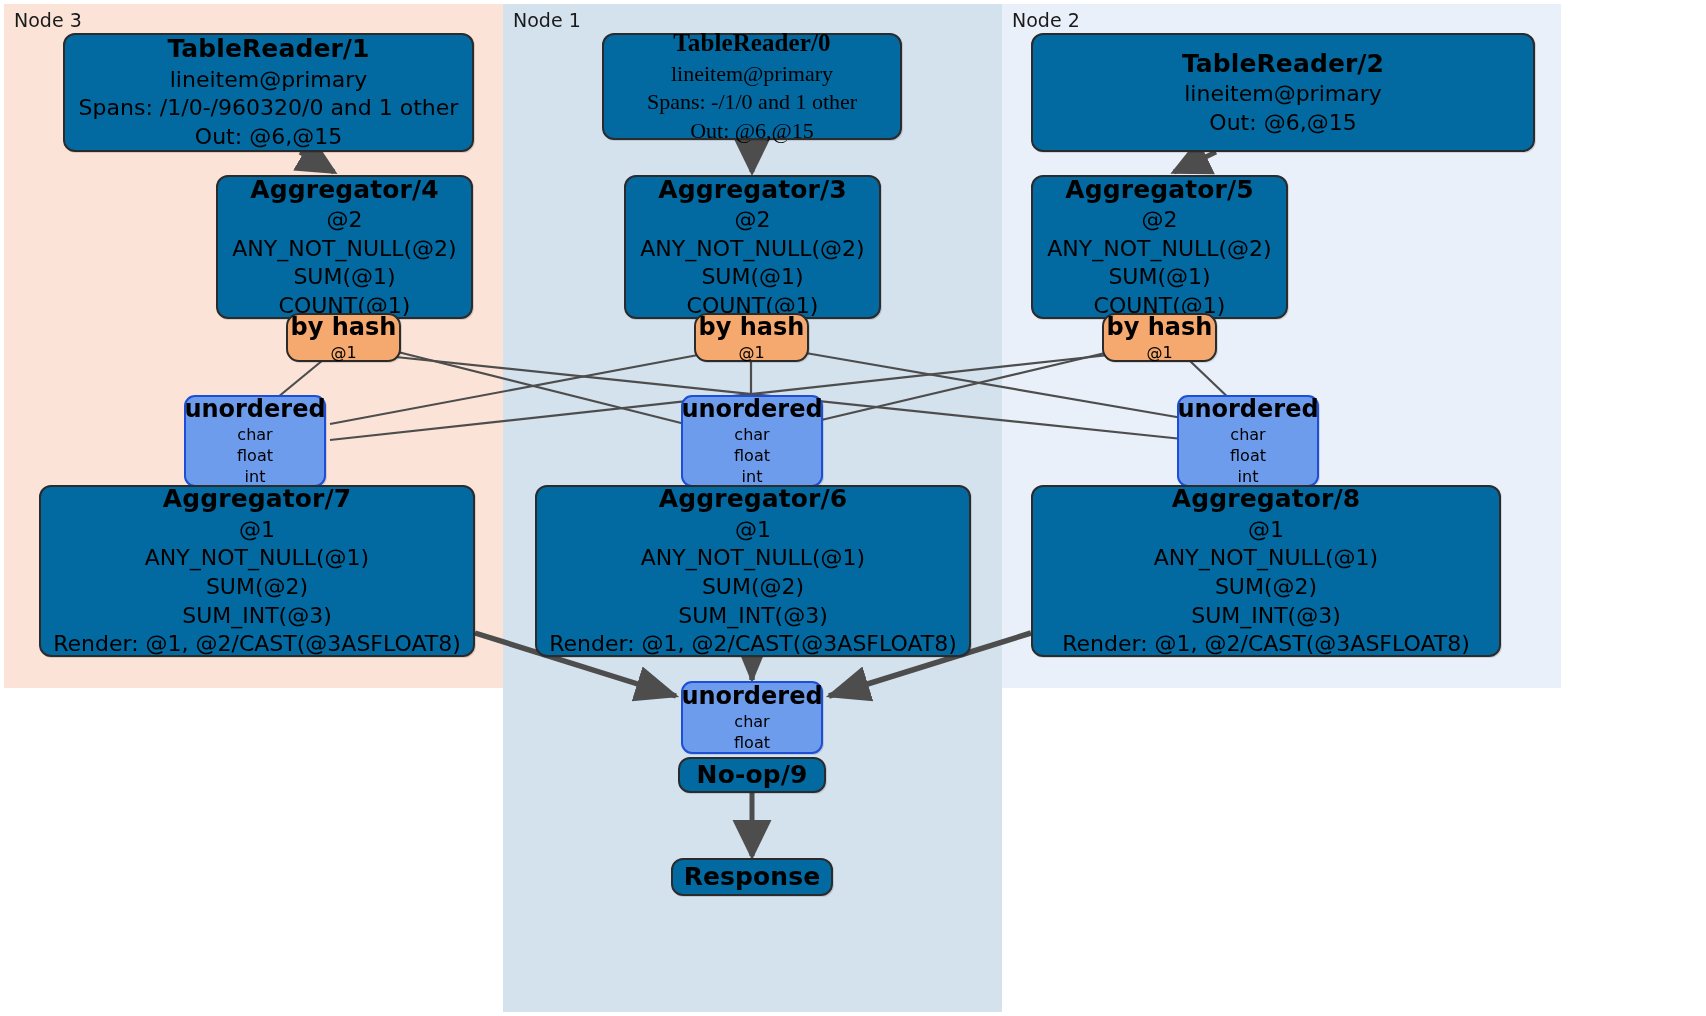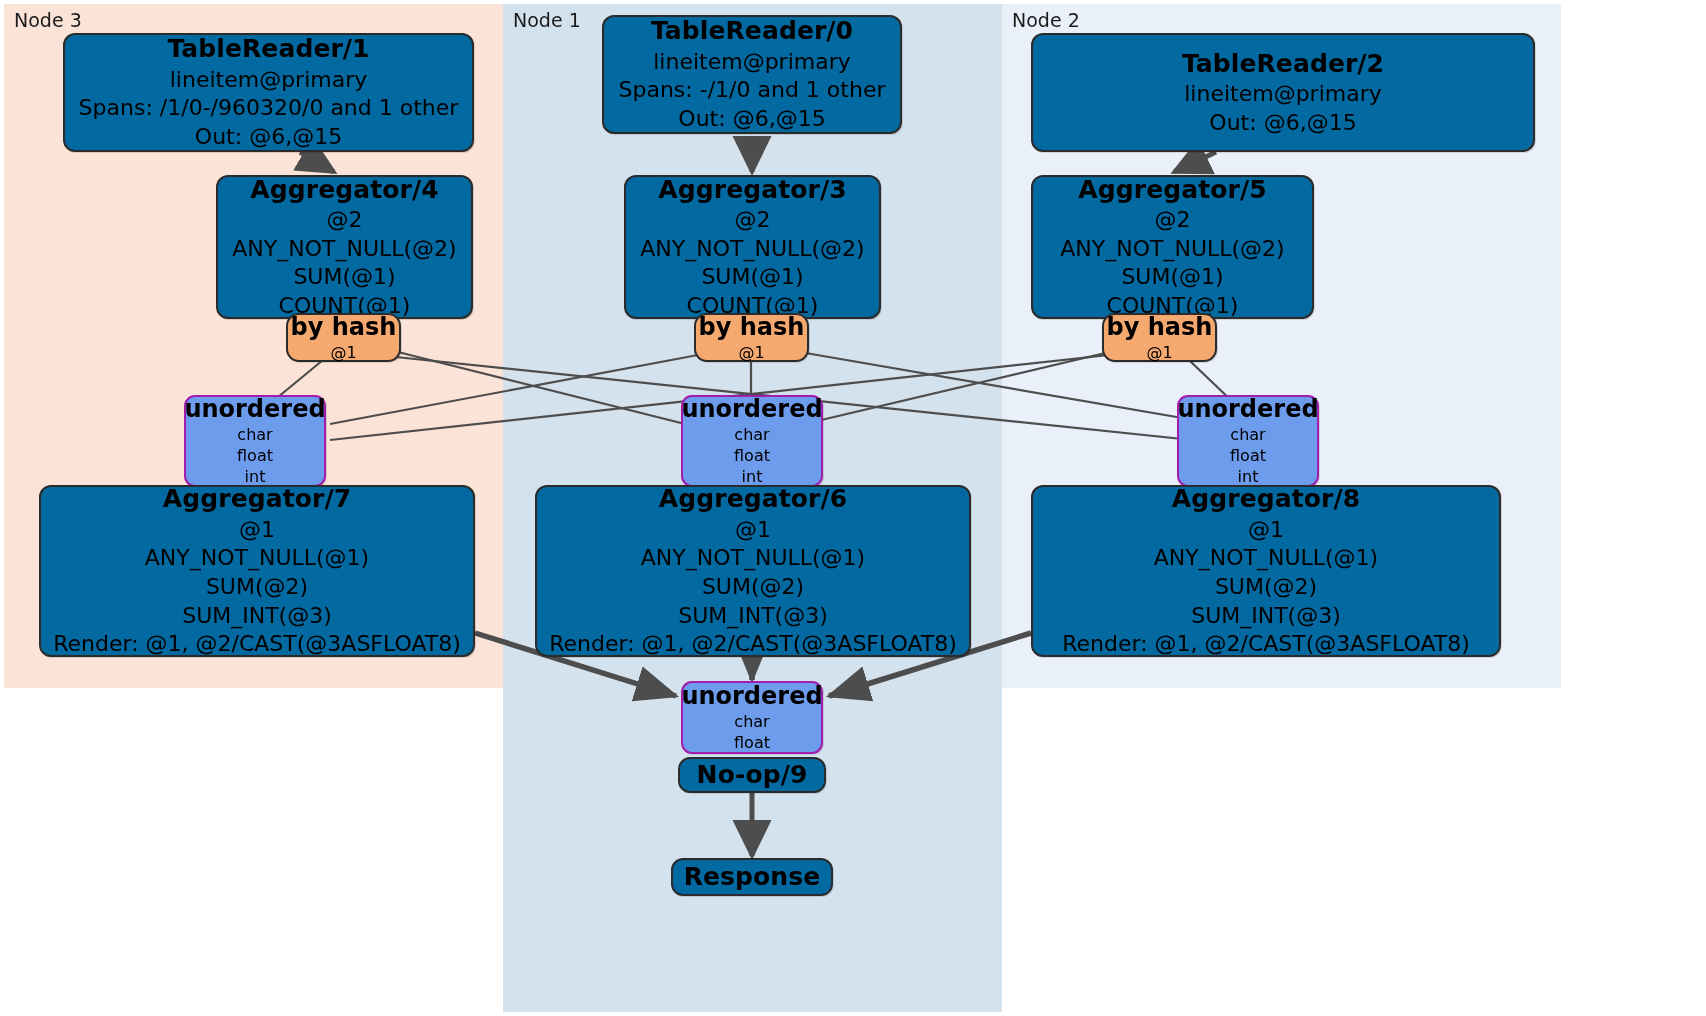--- a/index.html
+++ b/index.html
@@ -25,21 +25,21 @@
   }
   .proc{
     background:#0369a1;border-radius:12px;
     box-shadow:1px 1px 0 rgba(0,0,0,.12);
   }
   .router-hash{
     background:#f6a96e;border-radius:13px;border:2px solid #2b2b2b;
     box-shadow:1px 1px 0 rgba(0,0,0,.12);
   }
   .router-unordered{
-    background:#6e9cec;border-radius:11px;border:2px solid #a21caf;
+    background:#6e9cec;border-radius:11px;border:2px solid #1d4ed8;
     box-shadow:1px 1px 0 rgba(0,0,0,.12);
   }
   .ttl{font-weight:bold;font-size:25px;letter-spacing:.1px;}
   .ttl-sm{font-weight:bold;font-size:24px;}
   .ln{font-size:22px;font-weight:normal;}
   .ln-sm{font-size:16px;font-weight:normal;}
 
   svg.edges{position:absolute;left:0;top:0;width:1706px;height:1016px;pointer-events:none;}
 </style>
 </head>
@@ -101,21 +101,21 @@
     </g>
   </svg>
 
   <div class="box proc" style="left:63px;top:33px;width:411px;height:119px;">
     <div class="ttl">TableReader/1</div>
     <div class="ln">lineitem@primary</div>
     <div class="ln">Spans: /1/0-/960320/0 and 1 other</div>
     <div class="ln">Out: @6,@15</div>
   </div>
 
-  <div class="box proc" style="left:602px;top:15px;width:300px;height:119px;">
+  <div class="box proc" style="left:602px;top:33px;width:300px;height:107px;font-family:Liberation Serif, serif;">
     <div class="ttl">TableReader/0</div>
     <div class="ln">lineitem@primary</div>
     <div class="ln">Spans: -/1/0 and 1 other</div>
     <div class="ln">Out: @6,@15</div>
   </div>
 
   <div class="box proc" style="left:1031px;top:33px;width:504px;height:119px;">
     <div class="ttl">TableReader/2</div>
     <div class="ln">lineitem@primary</div>
     <div class="ln">Out: @6,@15</div>
@@ -130,21 +130,21 @@
   </div>
 
   <div class="box proc" style="left:624px;top:175px;width:257px;height:144px;">
     <div class="ttl">Aggregator/3</div>
     <div class="ln">@2</div>
     <div class="ln">ANY_NOT_NULL(@2)</div>
     <div class="ln">SUM(@1)</div>
     <div class="ln">COUNT(@1)</div>
   </div>
 
-  <div class="box proc" style="left:1031px;top:175px;width:283px;height:144px;">
+  <div class="box proc" style="left:1031px;top:175px;width:257px;height:144px;">
     <div class="ttl">Aggregator/5</div>
     <div class="ln">@2</div>
     <div class="ln">ANY_NOT_NULL(@2)</div>
     <div class="ln">SUM(@1)</div>
     <div class="ln">COUNT(@1)</div>
   </div>
 
   <div class="box router-hash" style="left:286px;top:313px;width:115px;height:49px;">
     <div class="ttl-sm">by hash</div>
     <div class="ln-sm">@1</div>

